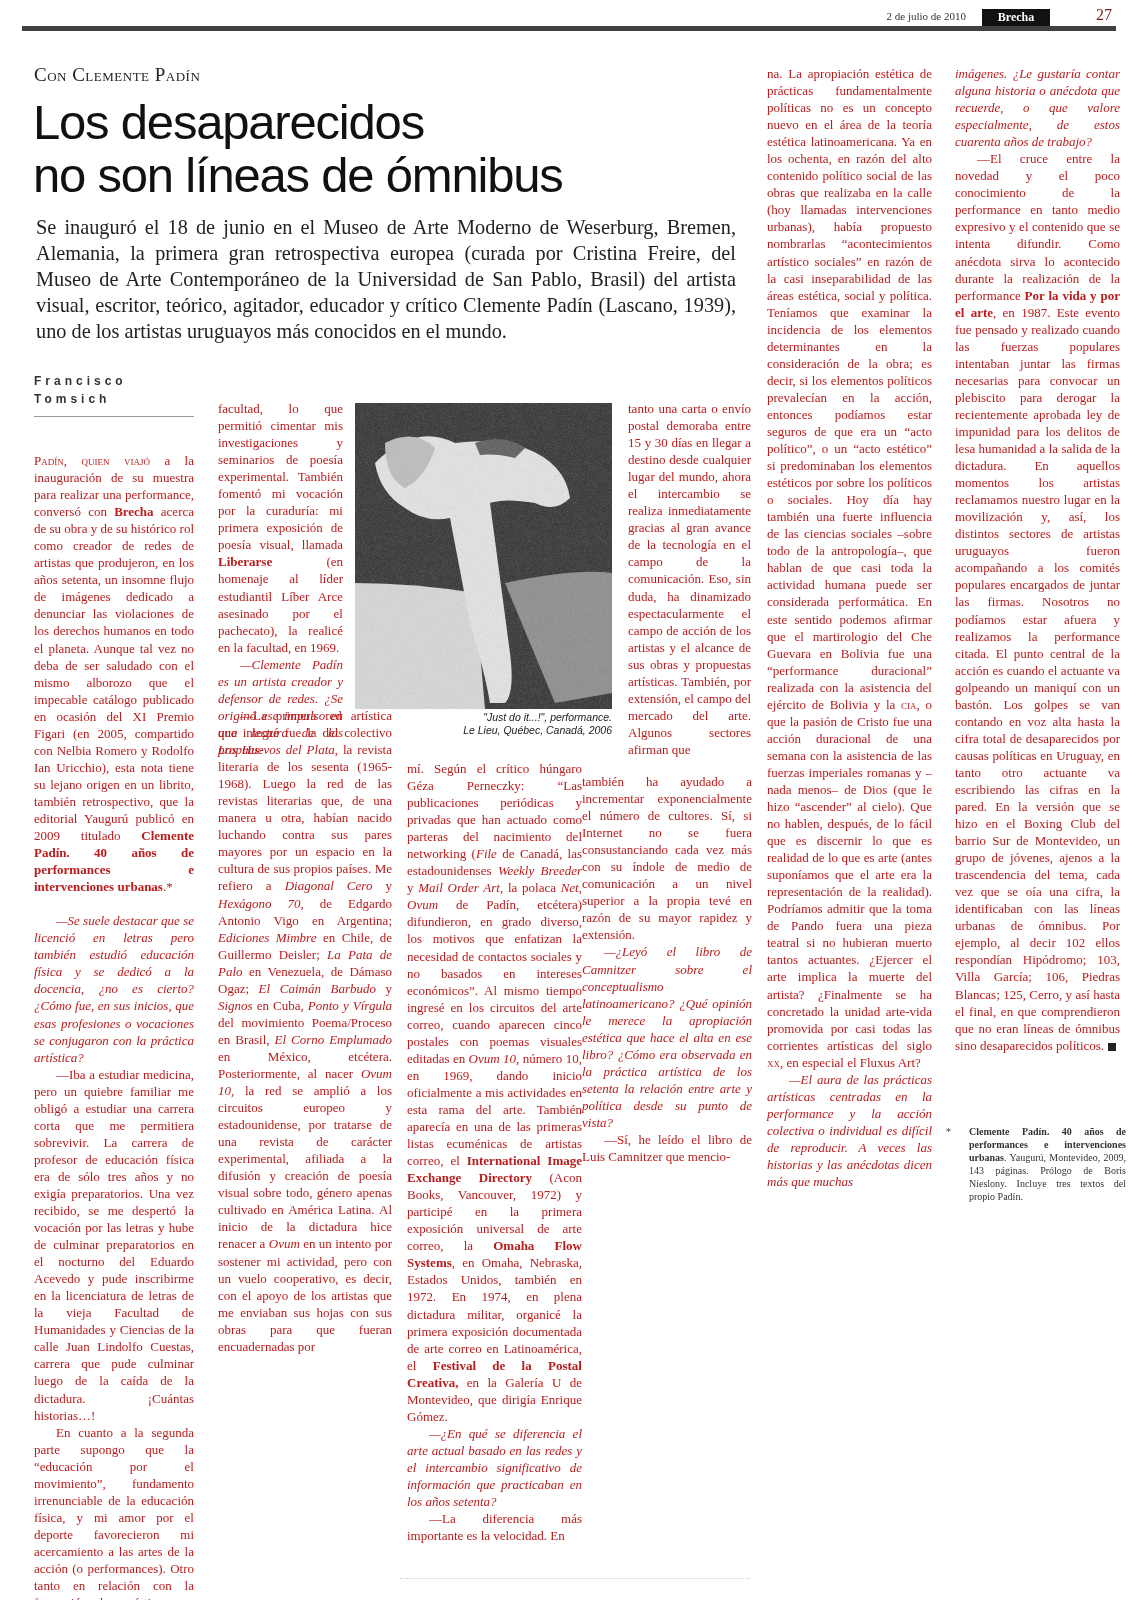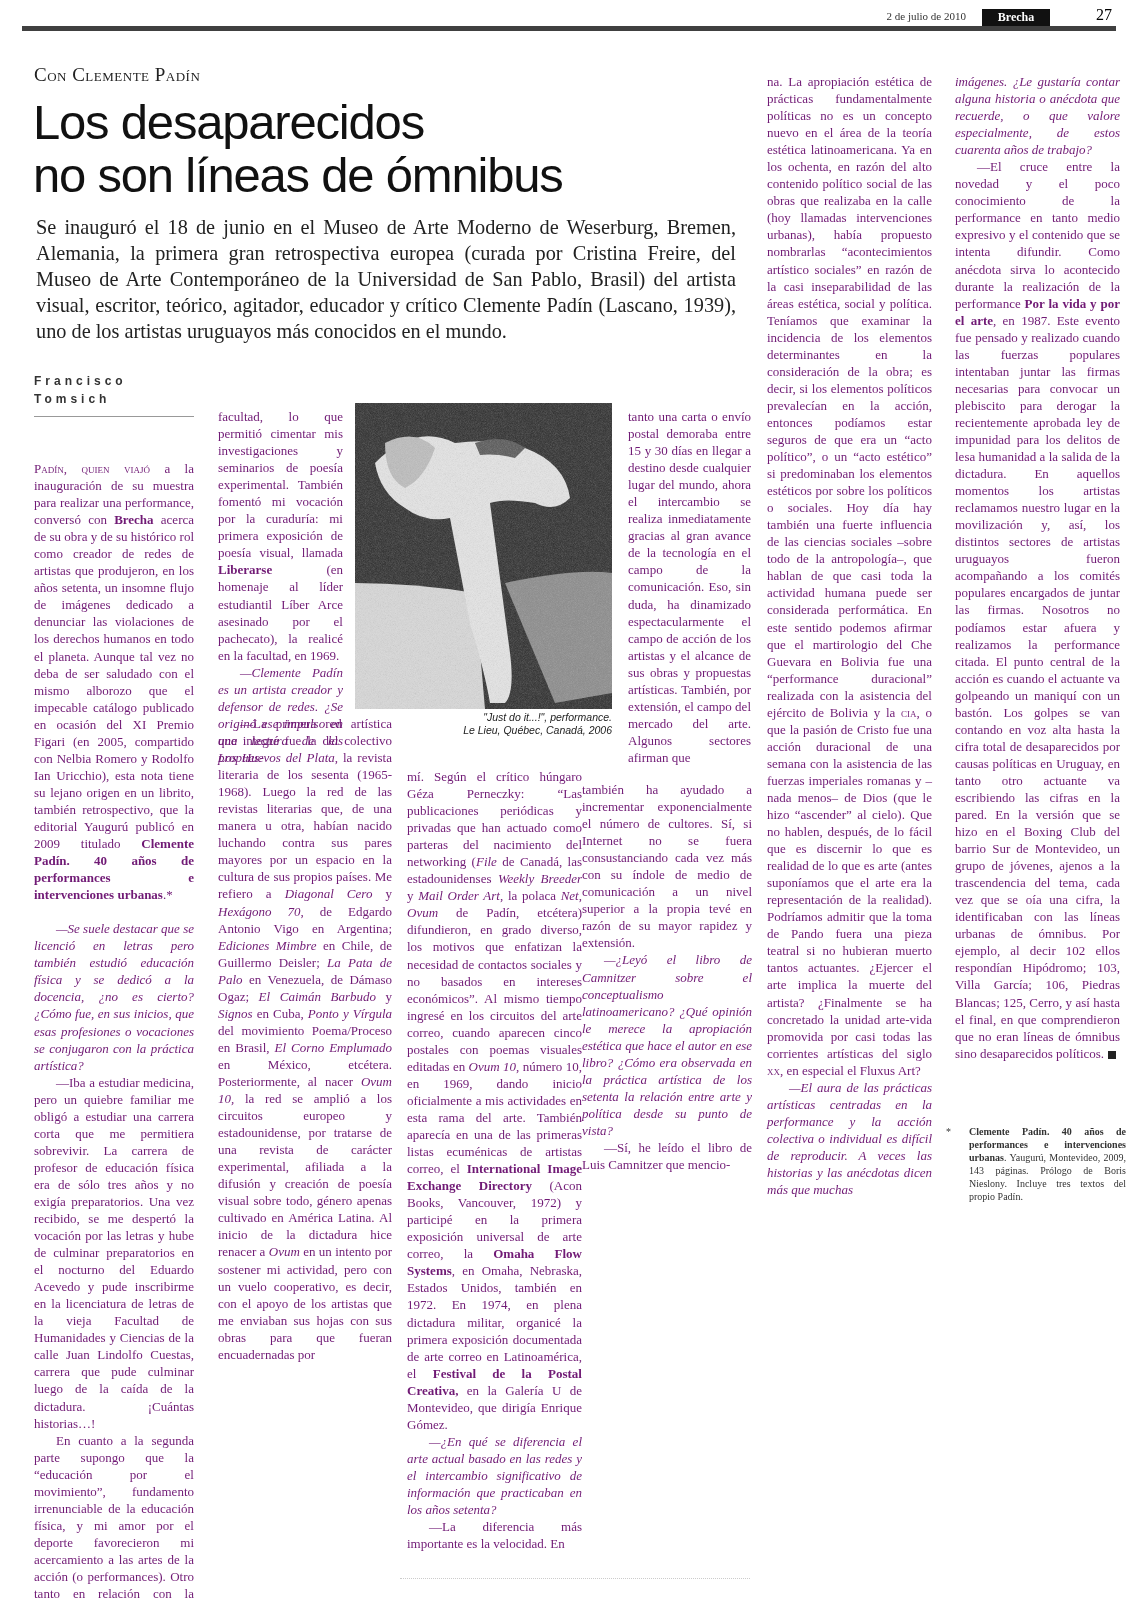--- a/index.html
+++ b/index.html
@@ -1,25 +1,25 @@
 <!DOCTYPE html>
 <html><head>
 <meta charset="utf-8">
 <style>
   html,body{margin:0;padding:0;background:#fff;}
   body{width:1136px;height:1600px;position:relative;overflow:hidden;color:#1a1a1a;font-family:"Liberation Serif","DejaVu Serif",serif;}
   .masthead{position:absolute;left:22px;right:20px;top:6px;height:20px;border-bottom:5px solid #404040;}
   .masthead .date{position:absolute;right:150px;top:4px;font-size:11px;color:#333;}
   .masthead .brand{position:absolute;right:66px;top:3px;background:#111;color:#fff;font-weight:bold;font-size:12px;padding:1px 14px 1px 14px;width:40px;text-align:center;}
-  .masthead .page{position:absolute;right:4px;top:0px;font-size:16px;color:#000000;}
+  .masthead .page{position:absolute;right:4px;top:0px;font-size:16px;color:#7f1d1d;}
   .kicker{position:absolute;left:34px;top:64px;font-size:19px;font-variant:small-caps;letter-spacing:0.5px;color:#222;}
   .headline{position:absolute;left:33px;top:96px;width:700px;font-family:"Liberation Sans","DejaVu Sans",sans-serif;font-size:49px;line-height:53px;letter-spacing:-1.2px;color:#111;margin:0;font-weight:normal;}
   .lede{position:absolute;left:36px;top:214px;width:700px;font-size:20.3px;line-height:26px;color:#222;margin:0;text-align:justify;}
   .byline{position:absolute;left:34px;top:372px;width:160px;font-family:"Liberation Sans","DejaVu Sans",sans-serif;font-weight:bold;font-size:12px;letter-spacing:4px;line-height:18px;color:#333;border-bottom:1px solid #999;padding-bottom:8px;}
-  .col{position:absolute;font-size:13px;line-height:17.05px;text-align:justify;color:#701a75;margin-top:8px;}
+  .col{position:absolute;font-size:13px;line-height:17.05px;text-align:justify;color:#b91c1c;}
   .col p{margin:0;}
   .col p.ind{text-indent:22px;}
   .col .q{font-style:italic;}
   .col b{font-weight:bold;}
   .sc{font-variant:small-caps;}
   .col1{left:34px;top:452px;width:160px;}
   .col2a{left:218px;top:400px;width:125px;}
   .col2b{left:218px;top:707px;width:174px;}
   .col3{left:407px;top:760px;width:175px;}
   .col4a{left:628px;top:400px;width:123px;}
@@ -101,21 +101,21 @@
   <p><span>mí. Según el crítico húngaro Géza Perneczky: “Las publicaciones periódicas y privadas que han actuado como parteras del nacimiento del networking (</span><i>File</i><span> de Canadá, las estadounidenses </span><i>Weekly Breeder</i><span> y </span><i>Mail Order Art</i><span>, la polaca </span><i>Net</i><span>, </span><i>Ovum</i><span> de Padín, etcétera) difundieron, en grado diverso, los motivos que enfatizan la necesidad de contactos sociales y no basados en intereses económicos”. Al mismo tiempo ingresé en los circuitos del arte correo, cuando aparecen cinco postales con poemas visuales editadas en </span><i>Ovum 10</i><span>, número 10, en 1969, dando inicio oficialmente a mis actividades en esta rama del arte. También aparecía en una de las primeras listas ecuménicas de artistas correo, el </span><b>International Image Exchange Directory</b><span> (Acon Books, Vancouver, 1972) y participé en la primera exposición universal de arte correo, la </span><b>Omaha Flow Systems</b><span>, en Omaha, Nebraska, Estados Unidos, también en 1972. En 1974, en plena dictadura militar, organicé la primera exposición documentada de arte correo en Latinoamérica, el </span><b>Festival de la Postal Creativa,</b><span> en la Galería U de Montevideo, que dirigía Enrique Gómez.</span></p>
   <p class="ind q">—¿En qué se diferencia el arte actual basado en las redes y el intercambio significativo de información que practicaban en los años setenta?</p>
   <p class="ind">—La diferencia más importante es la velocidad. En</p>
 </div>
 
 <div class="col col4a">
   <p>tanto una carta o envío postal demoraba entre 15 y 30 días en llegar a destino desde cualquier lugar del mundo, ahora el intercambio se realiza inmediatamente gracias al gran avance de la tecnología en el campo de la comunicación. Eso, sin duda, ha dinamizado espectacularmente el campo de acción de los artistas y el alcance de sus obras y propuestas artísticas. También, por extensión, el campo del mercado del arte. Algunos sectores afirman que</p>
 </div>
 <div class="col col4b">
   <p>también ha ayudado a incrementar exponencialmente el número de cultores. Sí, si Internet no se fuera consustanciando cada vez más con su índole de medio de comunicación a un nivel superior a la propia tevé en razón de su mayor rapidez y extensión.</p>
-  <p class="ind q">—¿Leyó el libro de Camnitzer sobre el conceptualismo latinoamericano? ¿Qué opinión le merece la apropiación estética que hace el autor en ese libro? ¿Cómo era observada en la práctica artística de los setenta la relación entre arte y política desde su punto de vista?</p>
+  <p class="ind q">—¿Leyó el libro de Camnitzer sobre el conceptualismo latinoamericano? ¿Qué opinión le merece la apropiación estética que hace el alta en ese libro? ¿Cómo era observada en la práctica artística de los setenta la relación entre arte y política desde su punto de vista?</p>
   <p class="ind">—Sí, he leído el libro de Luis Camnitzer que mencio-</p>
 </div>
 
 <div class="col col5">
   <p><span>na. La apropiación estética de prácticas fundamentalmente políticas no es un concepto nuevo en el área de la teoría estética latinoamericana. Ya en los ochenta, en razón del alto contenido político social de las obras que realizaba en la calle (hoy llamadas intervenciones urbanas), había propuesto nombrarlas “acontecimientos artístico sociales” en razón de la casi inseparabilidad de las áreas estética, social y política. Teníamos que examinar la incidencia de los elementos determinantes en la consideración de la obra; es decir, si los elementos políticos prevalecían en la acción, entonces podíamos estar seguros de que era un “acto político”, o un “acto estético” si predominaban los elementos estéticos por sobre los políticos o sociales. Hoy día hay también una fuerte influencia de las ciencias sociales –sobre todo de la antropología–, que hablan de que casi toda la actividad humana puede ser considerada performática. En este sentido podemos afirmar que el martirologio del Che Guevara en Bolivia fue una “performance duracional” realizada con la asistencia del ejército de Bolivia y la </span><span class="sc">cia</span><span>, o que la pasión de Cristo fue una acción duracional de una semana con la asistencia de las fuerzas imperiales romanas y –nada menos– de Dios (que le hizo “ascender” al cielo). Que no hablen, después, de lo fácil que es discernir lo que es realidad de lo que es arte (antes suponíamos que el arte era la representación de la realidad). Podríamos admitir que la toma de Pando fuera una pieza teatral si no hubieran muerto tantos actuantes. ¿Ejercer el arte implica la muerte del artista? ¿Finalmente se ha concretado la unidad arte-vida promovida por casi todas las corrientes artísticas del siglo </span><span class="sc">xx</span><span>, en especial el Fluxus Art?</span></p>
   <p class="ind q">—El aura de las prácticas artísticas centradas en la performance y la acción colectiva o individual es difícil de reproducir. A veces las historias y las anécdotas dicen más que muchas</p>
 </div>
 
 <div class="col col6">
   <p class="q">imágenes. ¿Le gustaría contar alguna historia o anécdota que recuerde, o que valore especialmente, de estos cuarenta años de trabajo?</p>

